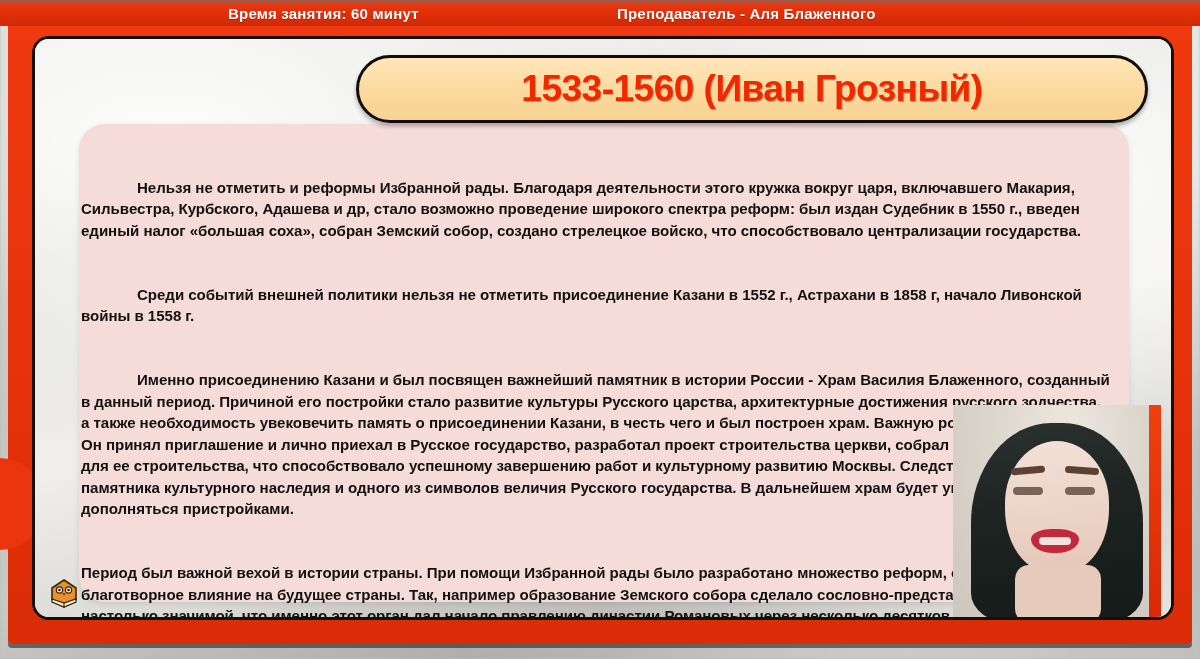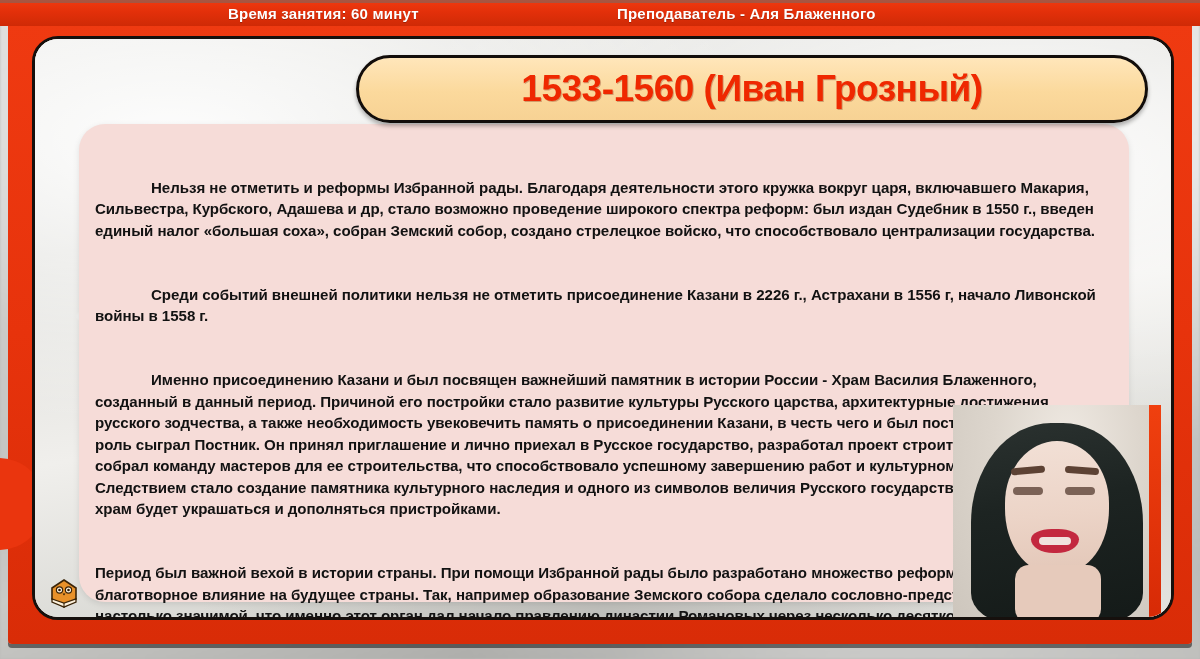--- a/index.html
+++ b/index.html
@@ -104,21 +104,21 @@
 
   
   .slide {
     position: absolute;
     left: 32px;
     top: 36px;
     width: 1136px;
     height: 578px;
     background: #f3f1ee;
     border: 3px solid #16100d;
-    border-radius: 26px;
+    border-radius: 17px;
     overflow: hidden;
     z-index: 12;
   }
   .slide-photo {
     position: absolute;
     inset: 0;
     background:
       radial-gradient(ellipse at 12% 18%, rgba(255,255,255,.95) 0%, rgba(255,255,255,0) 42%),
       radial-gradient(ellipse at 86% 20%, rgba(255,255,255,.9) 0%, rgba(255,255,255,0) 45%),
       radial-gradient(ellipse at 50% 96%, rgba(186,186,182,.9) 0%, rgba(255,255,255,0) 50%),
@@ -166,21 +166,21 @@
   
   .text-card {
     position: absolute;
     left: 44px;
     top: 85px;
     width: 1050px;
     height: 478px;
     background: #f6dcd8;
     border-radius: 26px;
     z-index: 16;
-    padding: 10px 16px 10px 16px;
+    padding: 10px 16px 10px 2px;
     box-sizing: border-box;
     box-shadow: 0 2px 6px rgba(0,0,0,.10);
   }
   .body-text {
     margin: 0;
     color: #121212;
     font-size: 15.1px;
     line-height: 21.4px;
     font-weight: 700;
     letter-spacing: -0.05px;
@@ -305,21 +305,21 @@
   <div class="slide">
     <div class="slide-photo"></div>
 
     <div class="title-pill">
       <span class="title-text">1533-1560 (Иван Грозный)</span>
     </div>
 
     <div class="text-card">
       <div class="body-text">
         <span class="para ind">Нельзя не отметить и реформы Избранной рады. Благодаря деятельности этого кружка вокруг царя, включавшего Макария, Сильвестра, Курбского, Адашева и др, стало возможно проведение широкого спектра реформ: был издан Судебник в 1550 г., введен единый налог «большая соха», собран Земский собор, создано стрелецкое войско, что способствовало централизации государства.</span>
-        <span class="para ind">Среди событий внешней политики нельзя не отметить присоединение Казани в 2226 г., Астрахани в 1556 г, начало Ливонской войны в 1558 г.</span>
+        <span class="para ind">Среди событий внешней политики нельзя не отметить присоединение Казани в 1552 г., Астрахани в 1858 г, начало Ливонской войны в 1558 г.</span>
         <span class="para ind">Именно присоединению Казани и был посвящен важнейший памятник в истории России - Храм Василия Блаженного, созданный в данный период. Причиной его постройки стало развитие культуры Русского царства, архитектурные достижения русского зодчества, а также необходимость увековечить память о присоединении Казани, в честь чего и был построен храм. Важную роль сыграл Постник. Он принял приглашение и лично приехал в Русское государство, разработал проект строительства церкви, собрал команду мастеров для ее строительства, что способствовало успешному завершению работ и культурному развитию Москвы. Следствием стало создание памятника культурного наследия и одного из символов величия Русского государства. В дальнейшем храм будет украшаться и дополняться пристройками.</span>
         <span class="para">Период был важной вехой в истории страны. При помощи Избранной рады было разработано множество реформ, оказавших благотворное влияние на будущее страны. Так, например образование Земского собора сделало сословно-представительную власть настолько значимой, что именно этот орган дал начало правлению династии Романовых через несколько десятков лет, когда именно за Земском соборе будет избран Михаил Романов. Титул царя, принятый Иваном IV использовался при венчании вплоть до 1721 года. В Благодаря денежной реформе Глинской появляется монета под названием копейка, которая активно использовалась на протяжении долгого времени. Благодаря присоединению Казани Астрахани со временем станет возможно присоединение Сибири, а благодаря началу Ливонской войны в дальнейшем будут потеряны прибалтийские крепости. Так или иначе, реформы зайдут в тупик и цель централизации так и не будет выполнена, что приведет к изменению средств достижения данной цели и переходу к опричнине в дальнейшем.</span>
       </div>
     </div>
 
     <div class="mascot">
       <svg viewBox="0 0 34 34" width="34" height="34" aria-hidden="true">
         <path d="M17 3 L29 11 L29 22 L17 30 L5 22 L5 11 Z" fill="#e8912a" stroke="#3a2408" stroke-width="1.6"></path>
         <circle cx="12.5" cy="13" r="3.1" fill="#fff6e6" stroke="#3a2408" stroke-width="1.2"></circle>
         <circle cx="21.5" cy="13" r="3.1" fill="#fff6e6" stroke="#3a2408" stroke-width="1.2"></circle>

